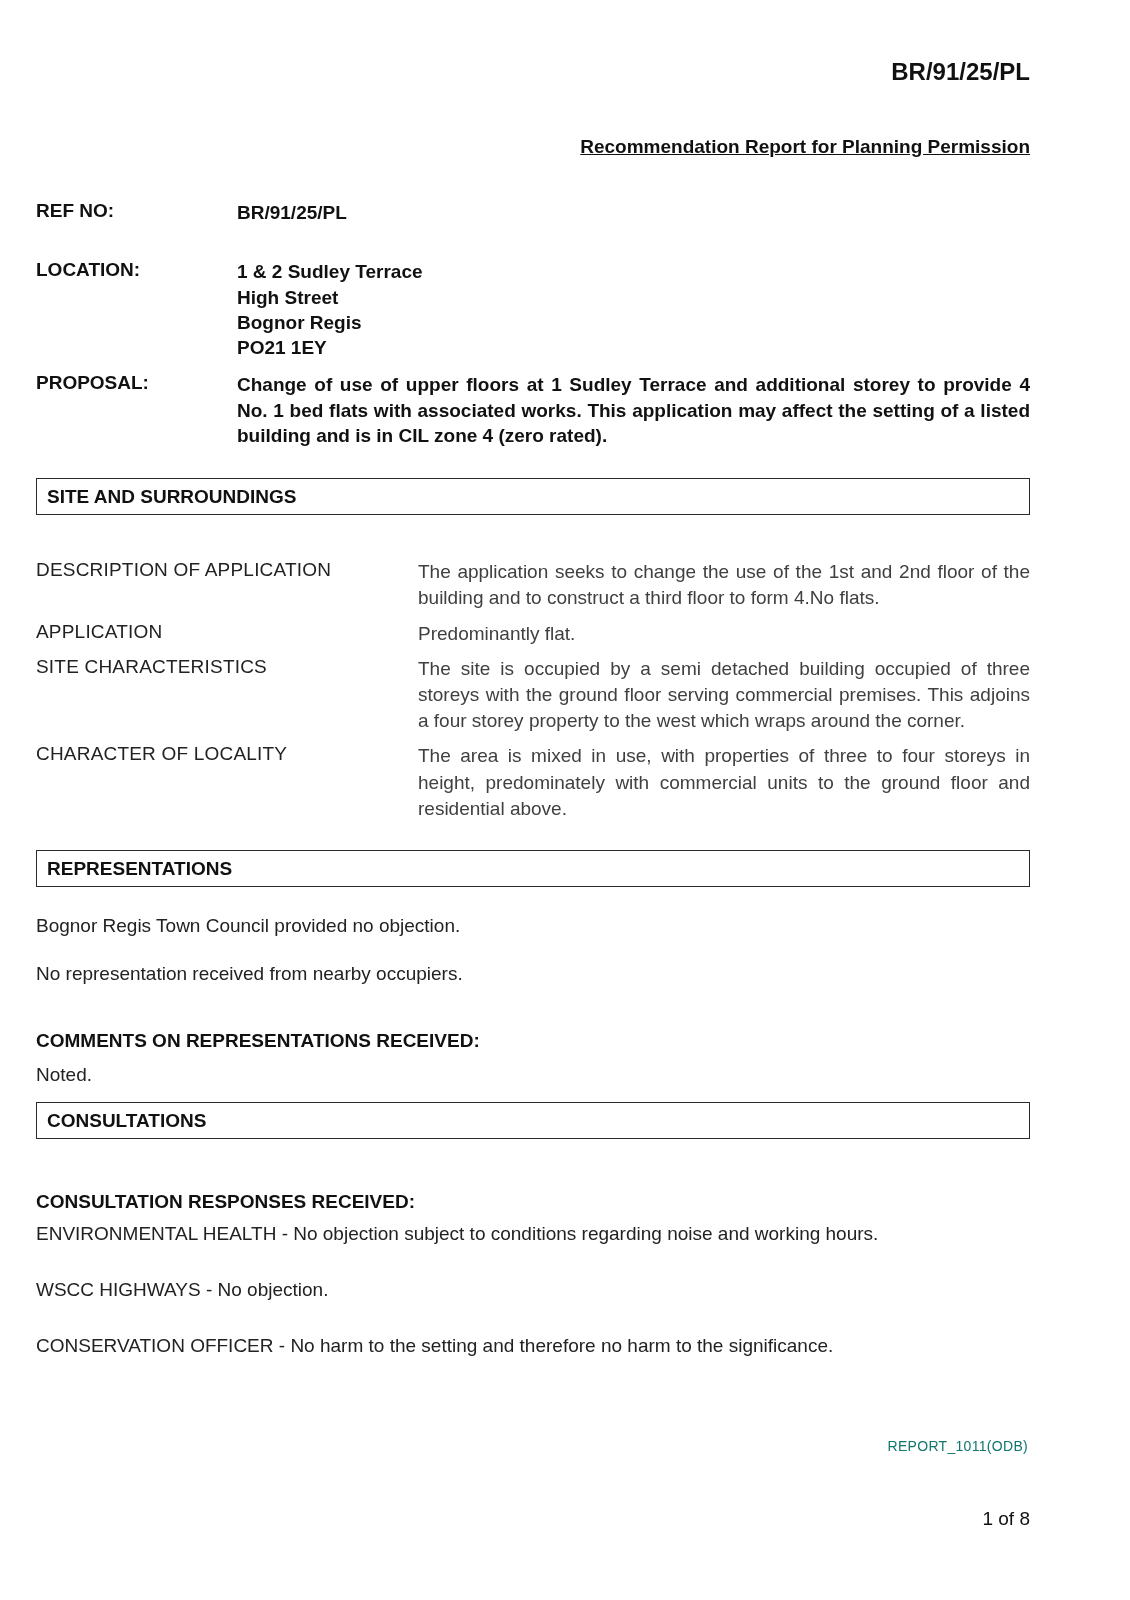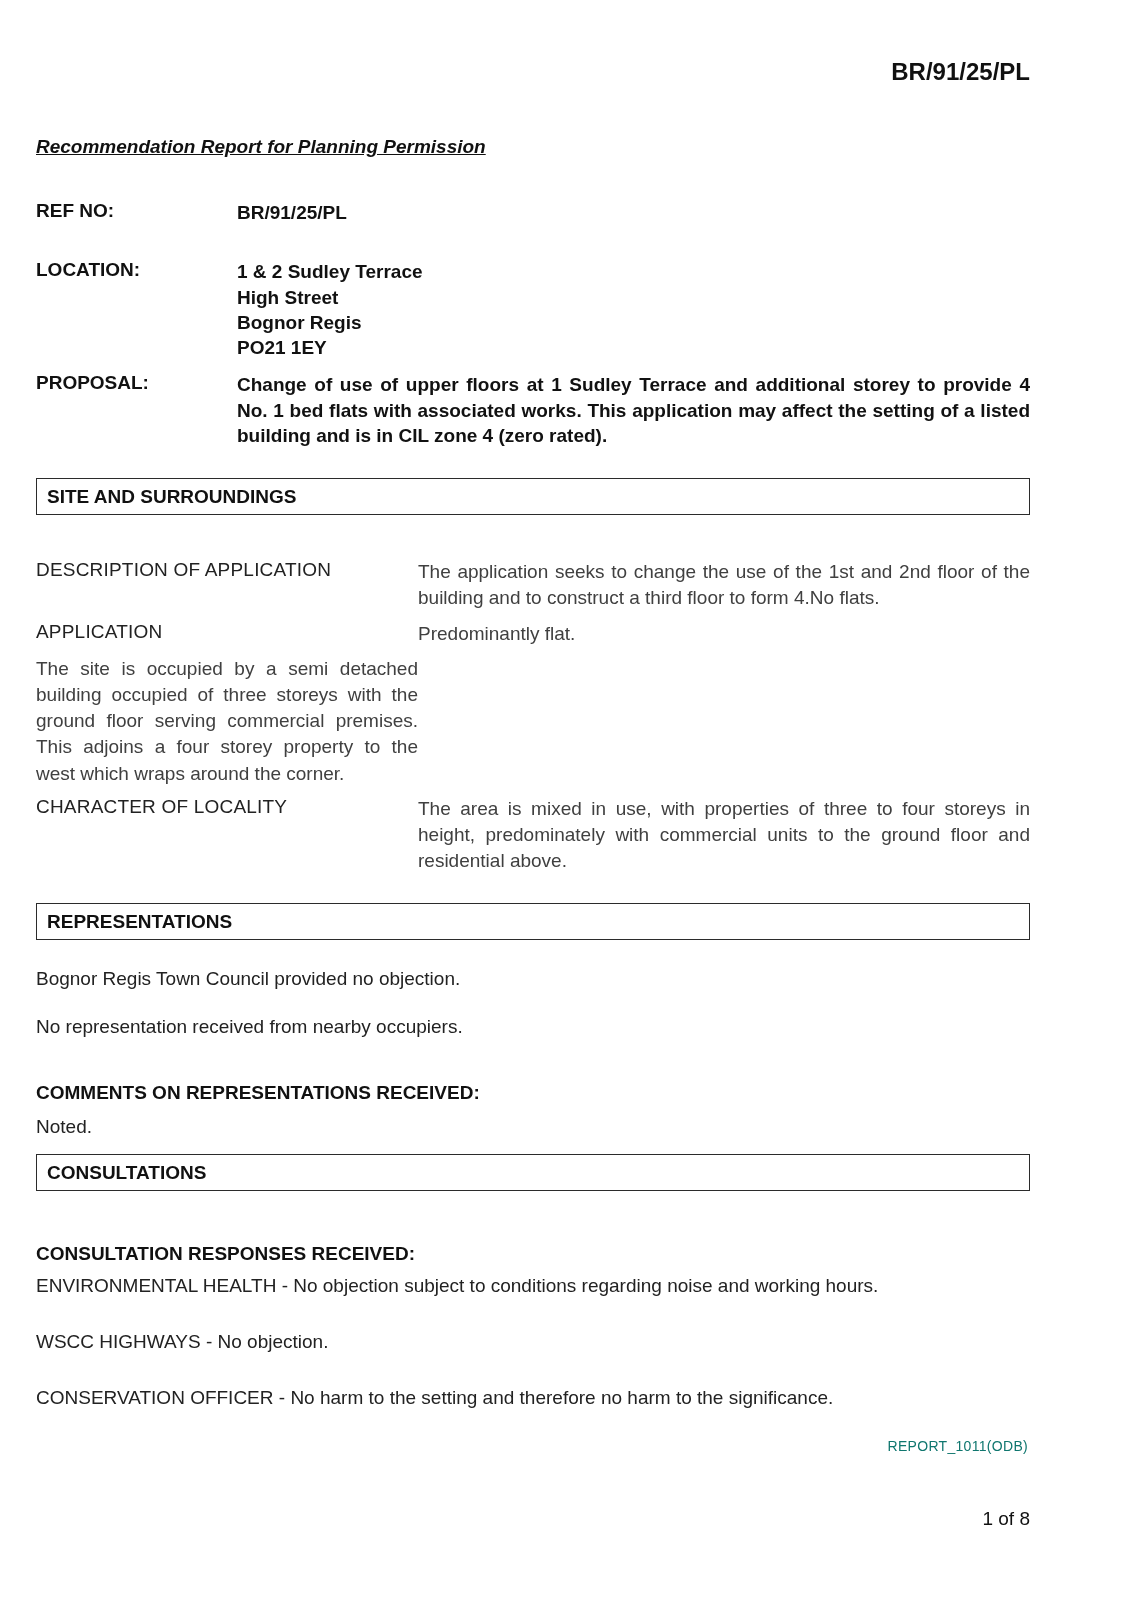--- a/index.html
+++ b/index.html
@@ -19,22 +19,21 @@
     overflow: hidden;
   }
   .ref-top {
     text-align: right;
     font-size: 24px;
     font-weight: bold;
     color: #111;
   }
   .title-wrap {
     margin-top: 50px;
-    text-align: left;
-    font-style: italic;
+    text-align: right;
   }
   .doc-title {
     font-size: 19px;
     font-weight: bold;
     text-decoration: underline;
     color: #111;
   }
   .meta {
     margin-top: 42px;
   }
@@ -168,20 +167,21 @@
   <div class="def-rows">
     <div class="def-row">
       <div class="def-label">DESCRIPTION OF APPLICATION</div>
       <div class="def-value">The application seeks to change the use of the 1st and 2nd floor of the building and to construct a third floor to form 4.No flats.</div>
     </div>
     <div class="def-row">
       <div class="def-label">APPLICATION</div>
       <div class="def-value">Predominantly flat.</div>
     </div>
     <div class="def-row">
+      <div class="def-label">SITE CHARACTERISTICS</div>
       <div class="def-value">The site is occupied by a semi detached building occupied of three storeys with the ground floor serving commercial premises. This adjoins a four storey property to the west which wraps around the corner.</div>
     </div>
     <div class="def-row">
       <div class="def-label">CHARACTER OF LOCALITY</div>
       <div class="def-value">The area is mixed in use, with properties of three to four storeys in height, predominately with commercial units to the ground floor and residential above.</div>
     </div>
   </div>
 
   <div class="section-box box-repr">REPRESENTATIONS</div>
 

